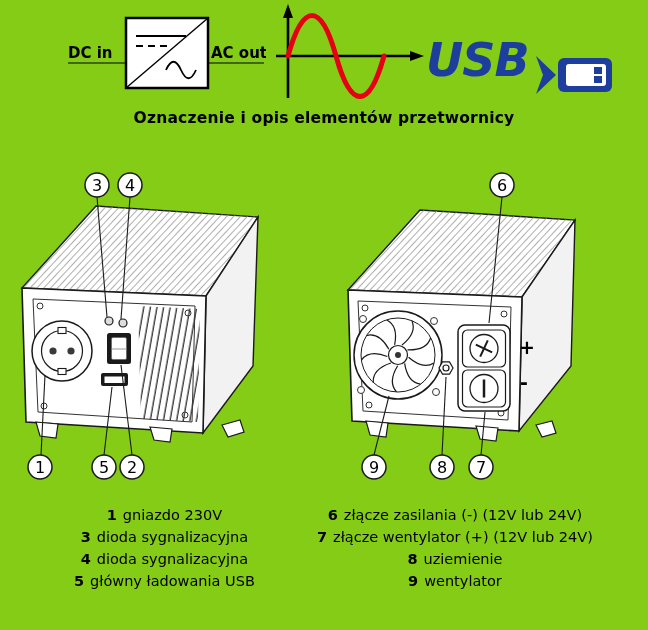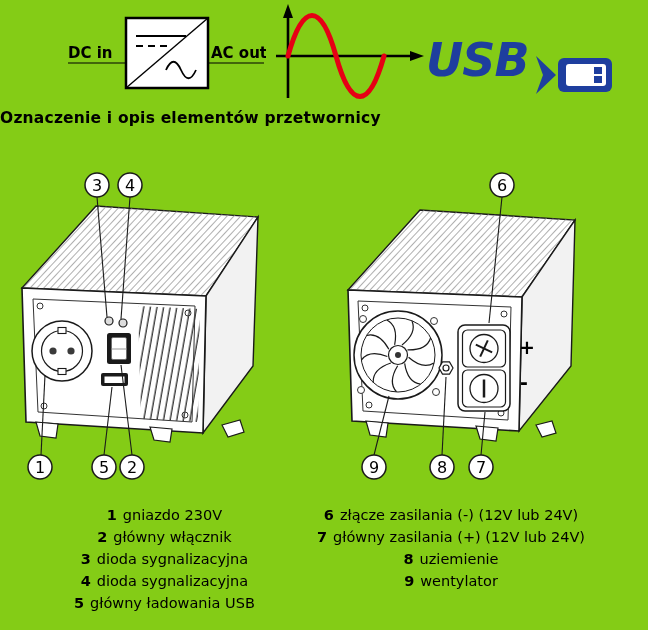--- a/index.html
+++ b/index.html
@@ -1,19 +1,19 @@
 <!DOCTYPE html>
 <html><head>
 <meta charset="utf-8">
 <style>
   html,body{margin:0;padding:0;background:#fff;}
   .page{position:relative;width:648px;height:630px;background:#84cc16;overflow:hidden;
         font-family:"DejaVu Sans","Liberation Sans",sans-serif;color:#000;}
   .abs{position:absolute;}
-  .title{position:absolute;top:109px;left:0;width:648px;
+  .title{position:absolute;top:109px;left:0;width:648px;text-align:center;
          font-size:15.5px;font-weight:bold;letter-spacing:.2px;}
   .usb-text{position:absolute;left:426px;top:36px;font-size:46px;line-height:48px;
             font-weight:bold;font-style:italic;color:#1e3e9e;letter-spacing:-1px;text-align:center;}
   svg{position:absolute;display:block;}
   svg text{font-family:"DejaVu Sans","Liberation Sans",sans-serif;}
   .conv-label{font-size:15px;font-weight:bold;}
   .callout-num{font-size:16px;}
   .term-sign{font-size:19px;font-weight:bold;}
   .legend{position:absolute;top:504px;left:0;width:648px;font-size:14.5px;}
   .legend-col{position:absolute;top:0;}
@@ -209,38 +209,35 @@
       <text x="481" y="303" text-anchor="middle" class="callout-num">7</text>
     </g>
   </svg>
 
   <div class="legend">
     <div class="legend-col col-left">
       <div class="legend-item">
         <span class="num">1</span><span class="txt">gniazdo 230V</span>
       </div>
       <div class="legend-item">
-        <span class="num">2</span><span class="txt">główny włącznik</span>
-      </div>
-      <div class="legend-item">
         <span class="num">3</span><span class="txt">dioda sygnalizacyjna</span>
       </div>
       <div class="legend-item">
         <span class="num">4</span><span class="txt">dioda sygnalizacyjna</span>
       </div>
       <div class="legend-item">
         <span class="num">5</span><span class="txt">główny ładowania USB</span>
       </div>
     </div>
     <div class="legend-col col-right">
       <div class="legend-item">
         <span class="num">6</span><span class="txt">złącze zasilania (-) (12V lub 24V)</span>
       </div>
       <div class="legend-item">
-        <span class="num">7</span><span class="txt">główny zasilania (+) (12V lub 24V)</span>
+        <span class="num">7</span><span class="txt">złącze wentylator (+) (12V lub 24V)</span>
       </div>
       <div class="legend-item">
         <span class="num">8</span><span class="txt">uziemienie</span>
       </div>
       <div class="legend-item">
         <span class="num">9</span><span class="txt">wentylator</span>
       </div>
     </div>
   </div>
 

